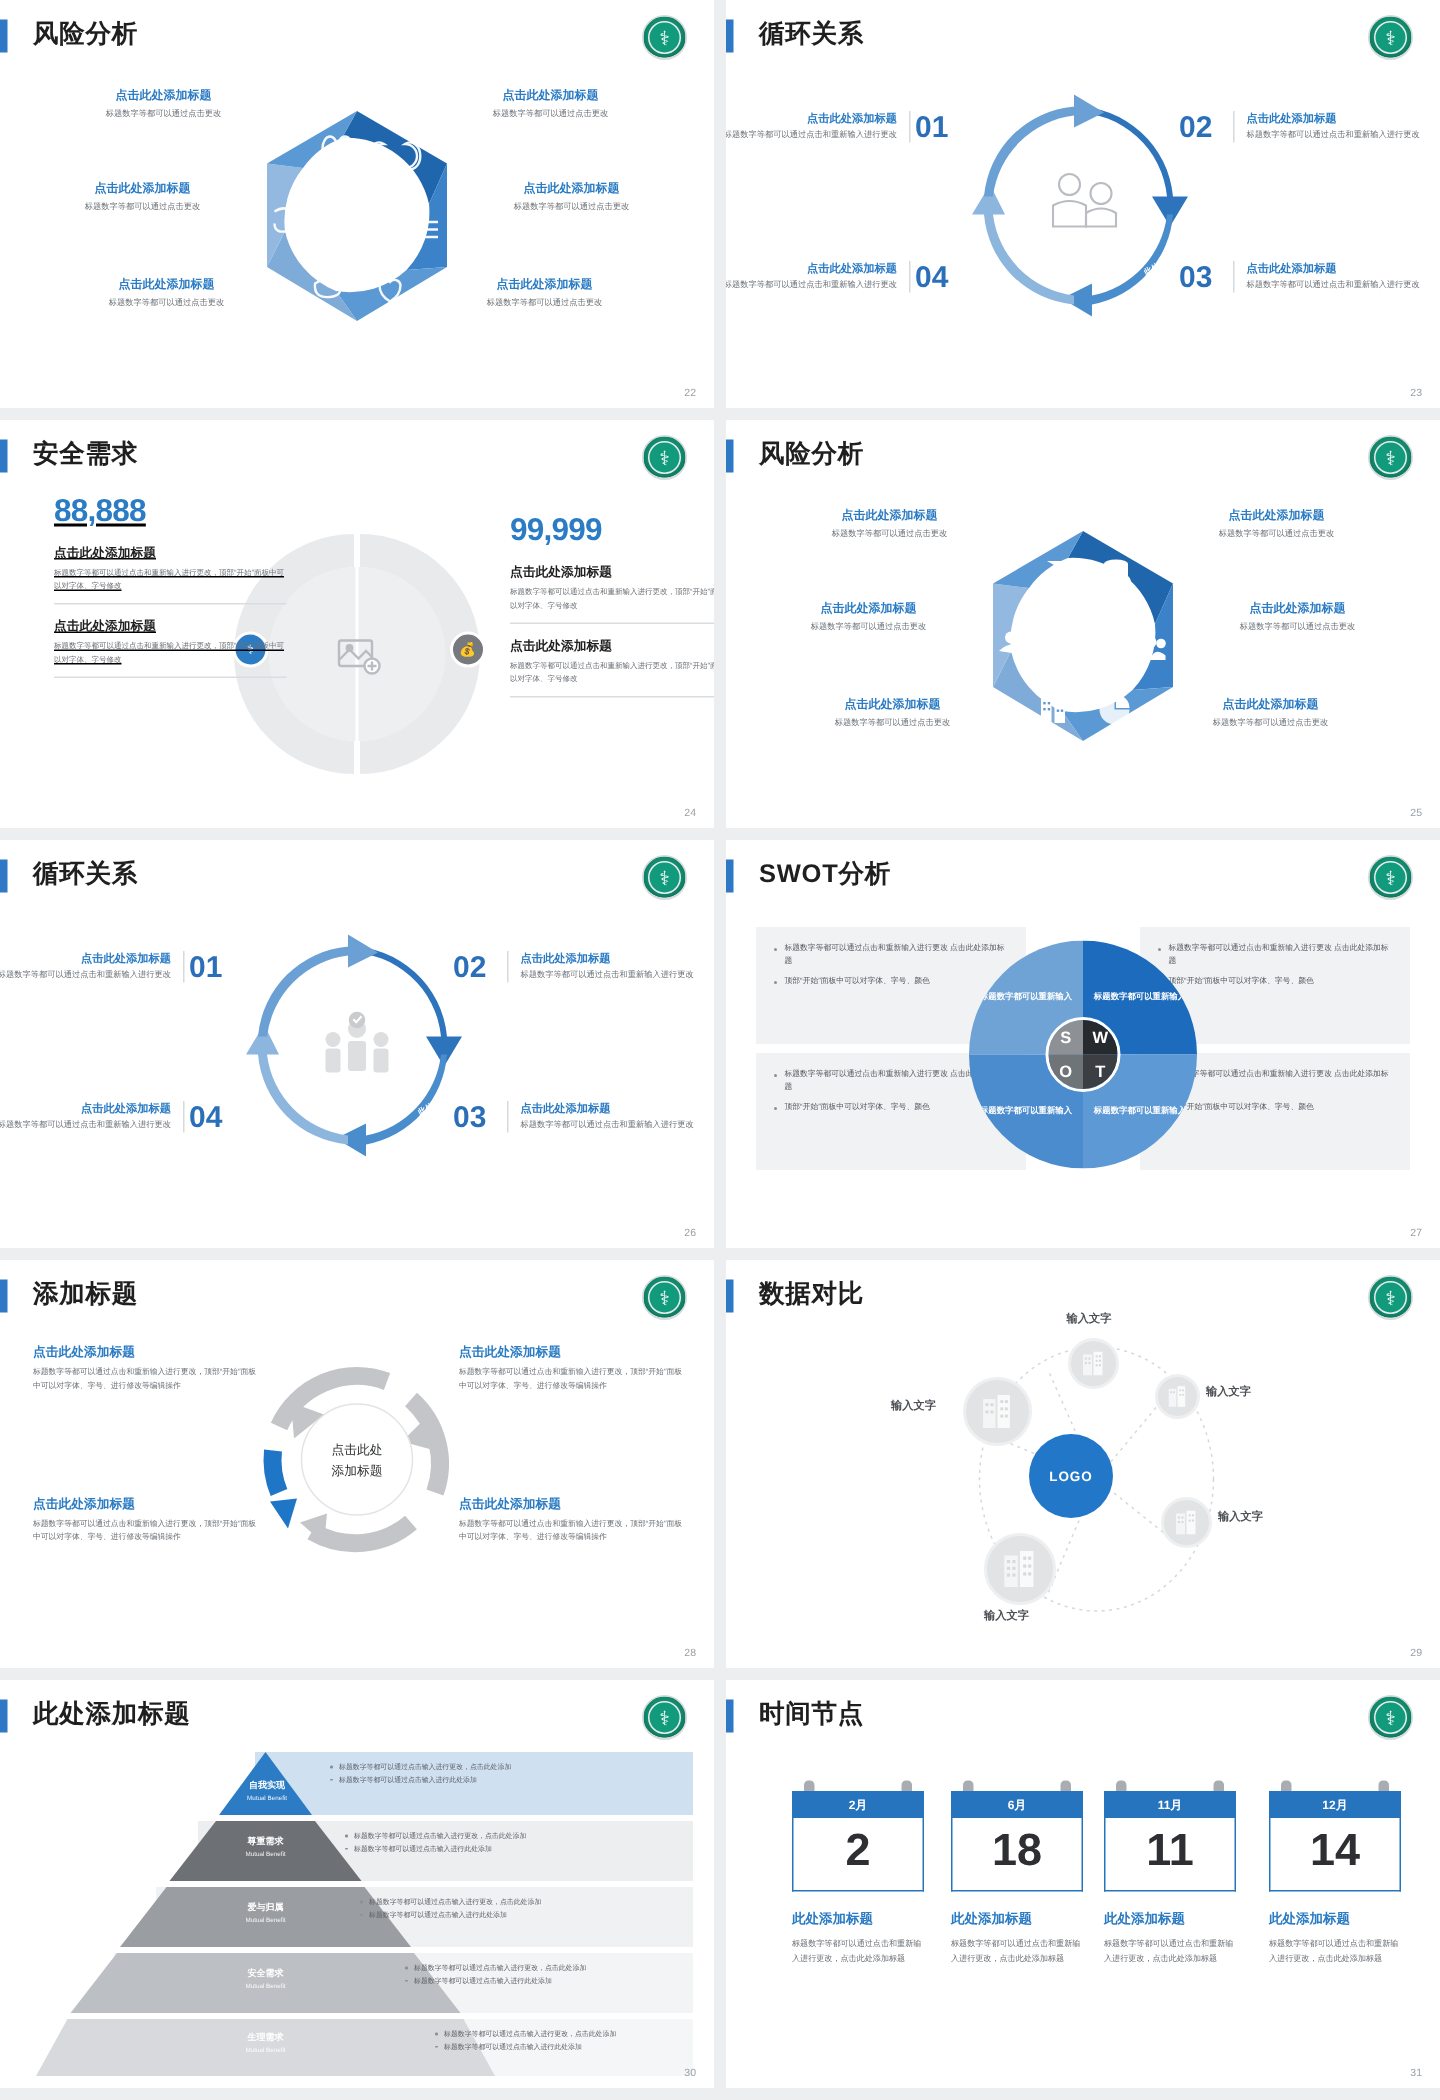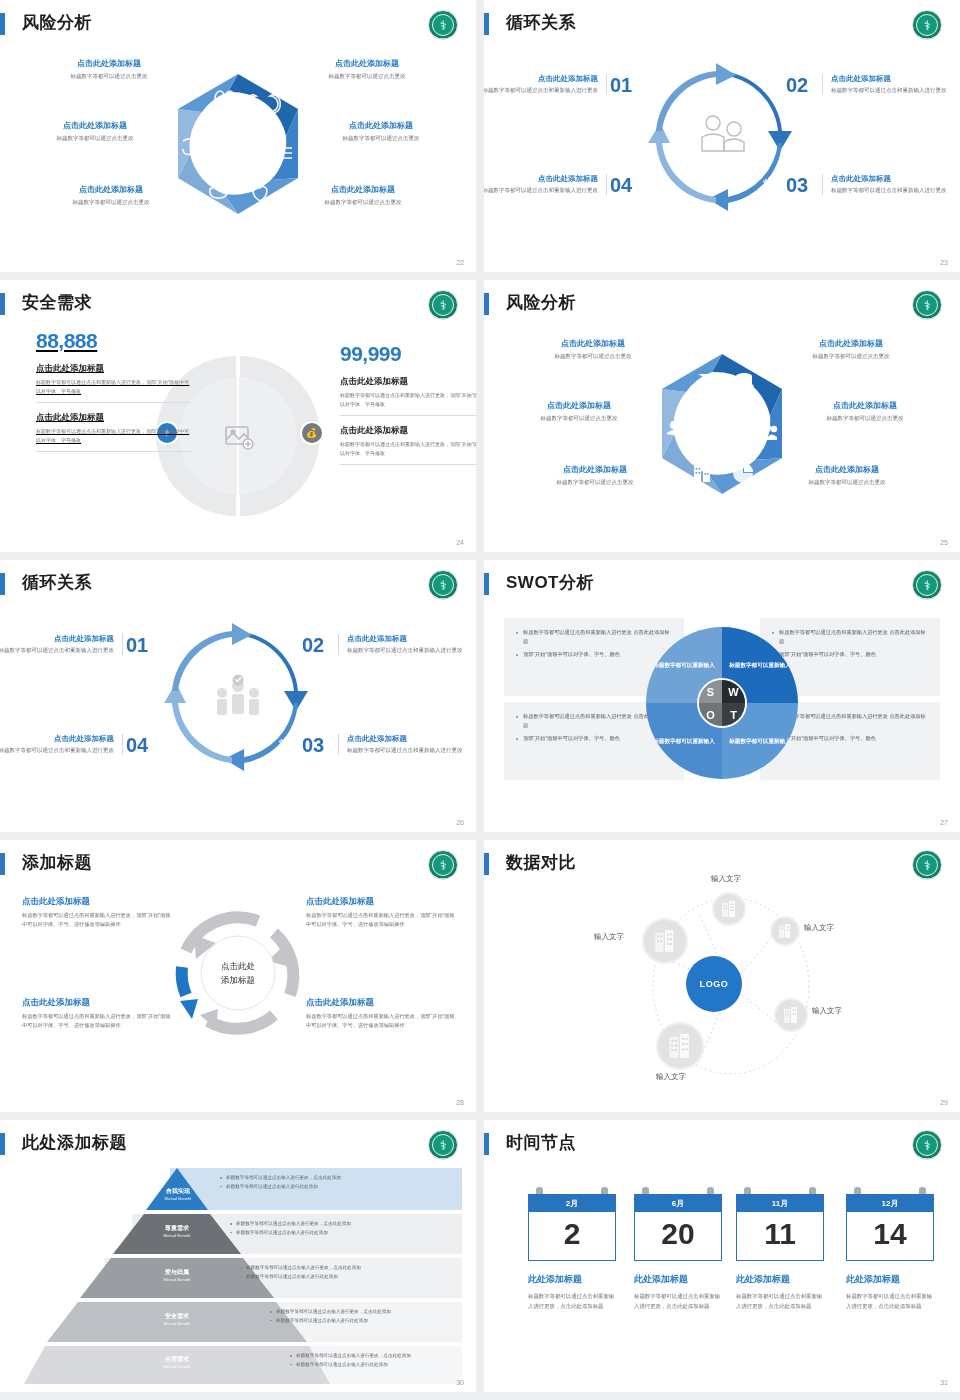--- a/index.html
+++ b/index.html
@@ -82,21 +82,21 @@
   .swot-mid div{position:absolute;width:50%;height:50%;display:flex;align-items:center;justify-content:center;color:#fff;font-size:11px;font-weight:bold;}
 
   
   .cs-col{position:absolute;width:152px;}
   .cs-col .hd{font-size:8.5px;}
   .cs-col .bd{font-size:5.2px;line-height:1.75;margin-top:3px;}
 
   
   .node{position:absolute;border-radius:50%;background:#e2e3e5;border:2px solid #eeeff0;
         display:flex;align-items:center;justify-content:center;color:#fbfbfb;}
-  .node-lbl{position:absolute;font-size:7.5px;color:#4d5156;white-space:nowrap;}
+  .node-lbl{position:absolute;font-size:7.5px;color:#4d5156;white-space:nowrap;font-weight:bold;}
   .hub{position:absolute;border-radius:50%;background:#2277c8;color:#fff;
        display:flex;align-items:center;justify-content:center;font-size:9px;font-weight:bold;letter-spacing:.6px;}
 
   
   .maslow{position:absolute;left:22px;top:46px;right:14px;height:212px;}
   .ml-tier-lbl{position:absolute;text-align:center;color:#fff;line-height:1.25;}
   .ml-tier-lbl .t1{font-size:6px;font-weight:bold;}
   .ml-tier-lbl .t2{font-size:4.2px;opacity:.92;}
   .ml-bul{position:absolute;}
   .ml-bul li{list-style:none;font-size:4.6px;color:#5d6167;line-height:1.9;position:relative;padding-left:6px;}
@@ -758,21 +758,21 @@
       <div class="cal-hd">此处添加标题</div>
       <div class="cal-bd">标题数字等都可以通过点击和重新输入进行更改，点击此处添加标题</div>
     </div>
 
     <div class="cal" style="left:150px;top:74px;">
       <div class="rings">
         <div class="ringpin" style="left:8px;"></div>
         <div class="ringpin" style="right:8px;"></div>
       </div>
       <div class="head">6月</div>
-      <div class="body">20</div>
+      <div class="body">18</div>
       <div class="cal-hd">此处添加标题</div>
       <div class="cal-bd">标题数字等都可以通过点击和重新输入进行更改，点击此处添加标题</div>
     </div>
 
     <div class="cal" style="left:252px;top:74px;">
       <div class="rings">
         <div class="ringpin" style="left:8px;"></div>
         <div class="ringpin" style="right:8px;"></div>
       </div>
       <div class="head">11月</div>

